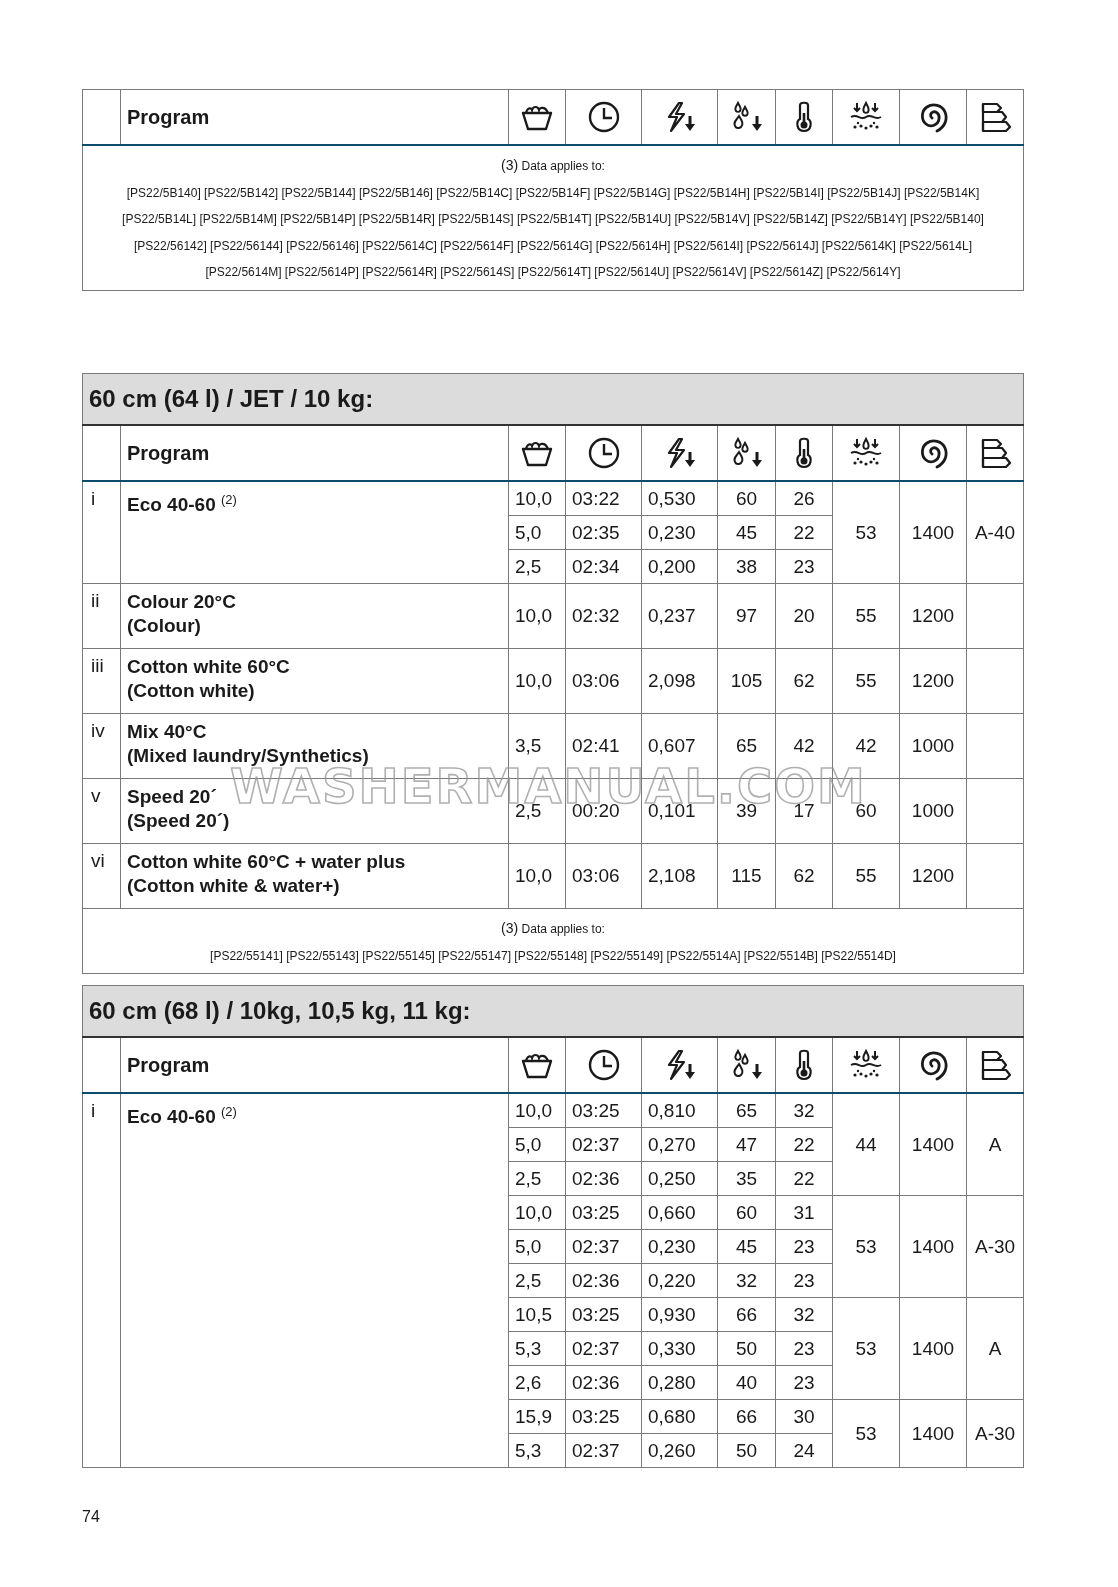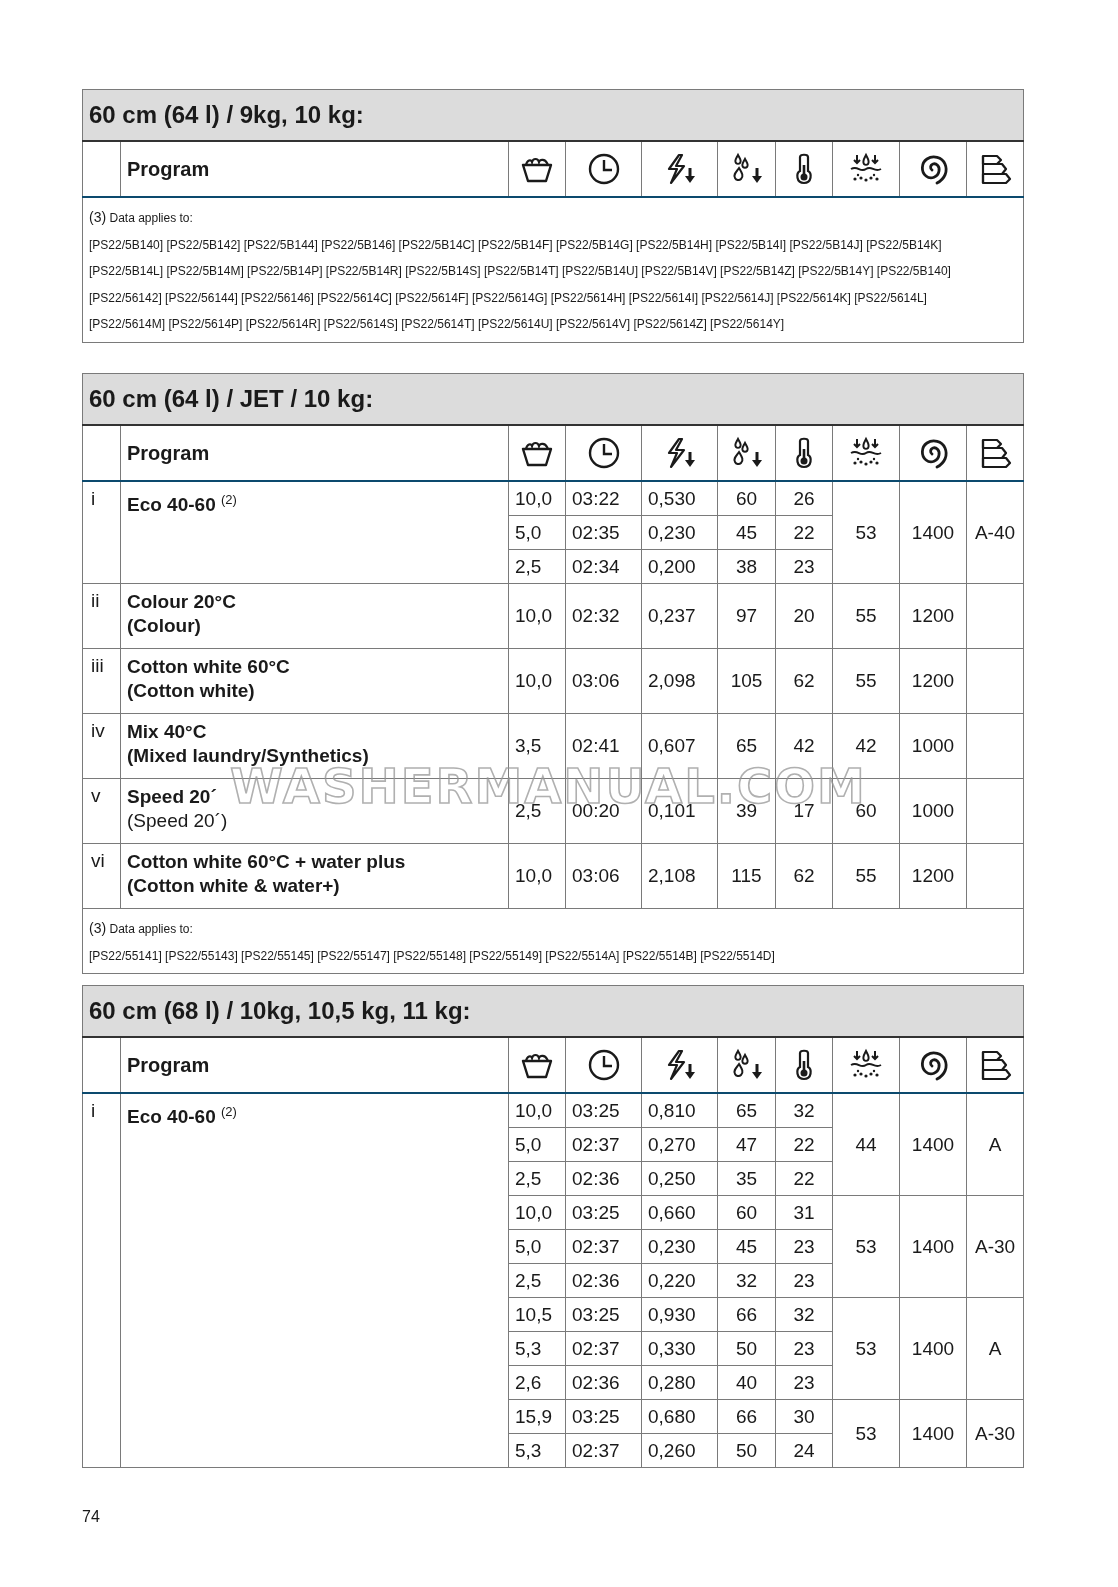--- a/index.html
+++ b/index.html
@@ -8,27 +8,27 @@
   .spec-table td, .spec-table th { border: 1px solid #7a7a7a; padding: 0; }
   .spec-table { border: 1.5px solid #333; }
   .title-row td { background: #dcdcdc; font-weight: bold; font-size: 24px; height: 50px; padding-left: 6px; border-bottom: 2px solid #333; text-align: left; vertical-align: middle; }
   .head-row td { height: 54px; border-bottom: 2px solid #0c4a6e; vertical-align: middle; }
   .head-row .prog-h { font-weight: bold; font-size: 20px; padding-left: 6px; }
   .icon-cell { text-align: center; }
   .icon-cell svg { width: 36px; height: 36px; display: inline-block; vertical-align: middle; }
   .idx { font-size: 19px; text-align: left; padding-left: 8px !important; vertical-align: top; padding-top: 6px !important; }
   .prog { font-size: 19px; font-weight: bold; padding-left: 6px !important; vertical-align: top; padding-top: 6px !important; line-height: 24px; }
   .prog .sub { font-weight: bold; }
-  .prog .sub.normal { font-weight: normal; }
+  .prog .sub.normal { font-weight: bold; }
   .prog sup { font-size: 13px; font-weight: normal; }
   .num { font-size: 19px; text-align: left; padding-left: 6px !important; height: 33px; vertical-align: middle; }
   .num.c { text-align: center; padding-left: 0 !important; }
   .tall .num, .tall .idx, .tall .prog { height: 58px; }
   .tall .num { vertical-align: middle; }
-  .note-row td { font-size: 12px; padding: 6px 6px 4px 6px !important; line-height: 26.5px; vertical-align: top; text-align: left; }
+  .note-row td { font-size: 12px; padding: 6px 6px 4px 6px !important; line-height: 26.5px; vertical-align: top; text-align: center; }
   .note-row .note-lead { font-size: 14px; }
   .page-num { position: absolute; left: 82px; top: 1508px; font-size: 16px; }
   .watermark { position: absolute; left: 230px; top: 758px; font-size: 48px; font-weight: bold; letter-spacing: 2px; color: rgba(255,255,255,0.0); -webkit-text-stroke: 1.6px rgba(150,150,150,0.75); pointer-events: none; font-family: "DejaVu Sans", sans-serif; }
 </style>
 </head>
 <body>
 
 <svg width="0" height="0" style="position:absolute">
   <defs>
     <symbol id="ic-basket" viewBox="0 0 36 36">
@@ -87,23 +87,20 @@
       <col style="width:57px">
       <col style="width:76px">
       <col style="width:76px">
       <col style="width:58px">
       <col style="width:57px">
       <col style="width:67px">
       <col style="width:67px">
       <col style="width:57px">
   </colgroup>
   <tbody>
-      <tr class="title-row">
-        <td colspan="10">60 cm (64 l) / 9kg, 10 kg:</td>
-      </tr>
   <tr class="head-row">
     <td></td>
     <td class="prog-h">Program</td>
     <td class="icon-cell"><svg>
             <use href="#ic-basket"></use>
           </svg></td>
     <td class="icon-cell"><svg>
             <use href="#ic-clock"></use>
           </svg></td>
     <td class="icon-cell"><svg>

